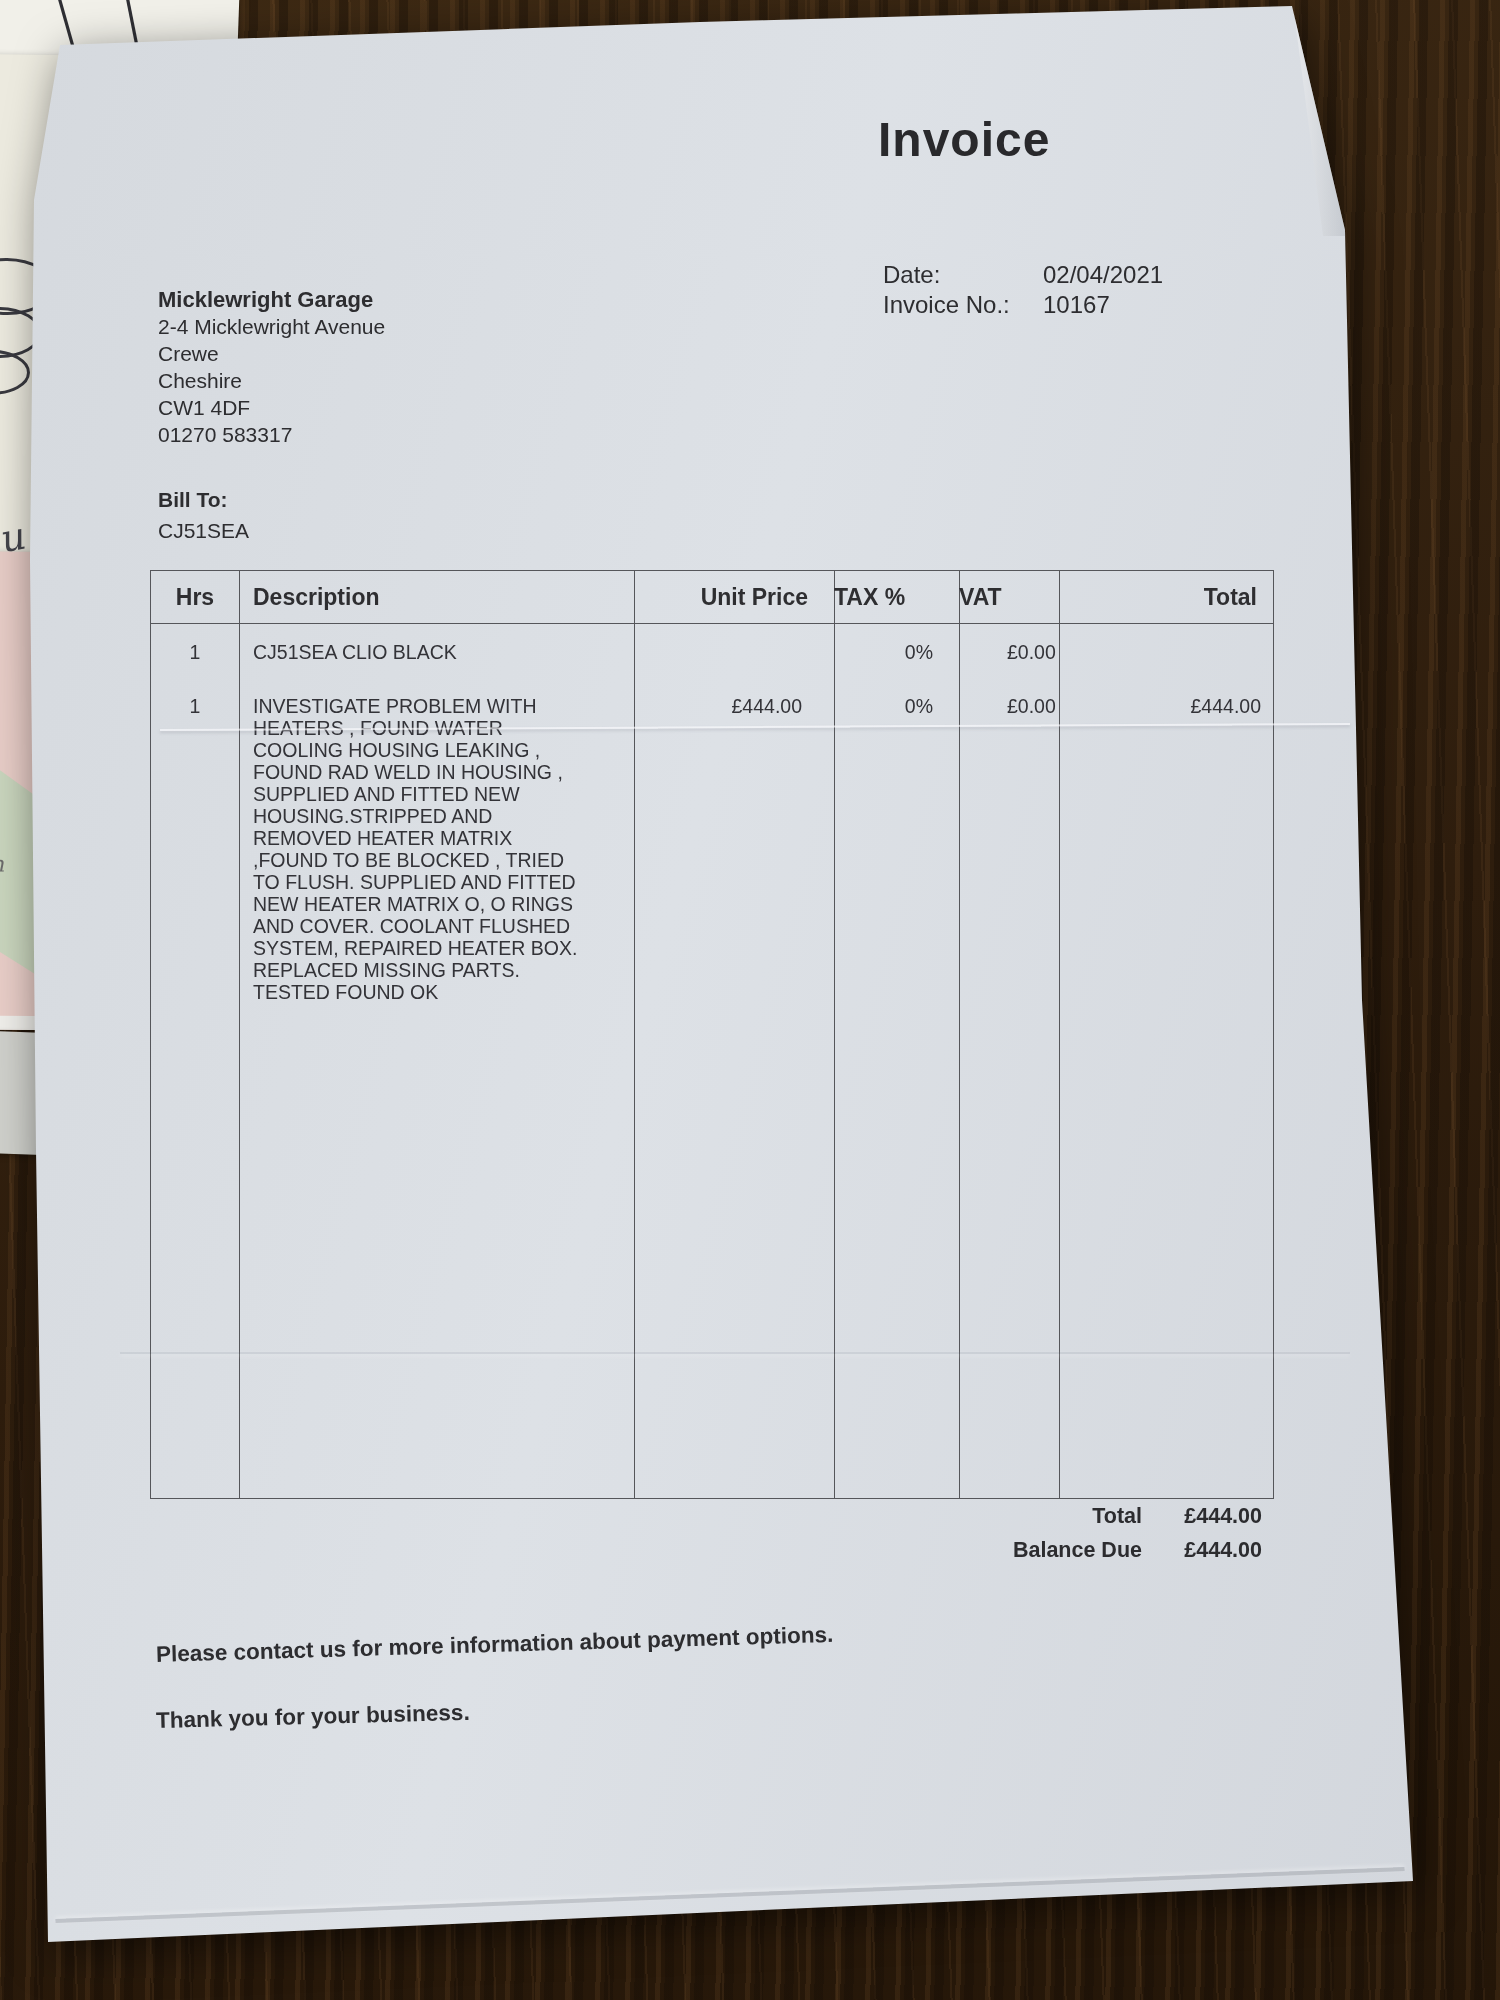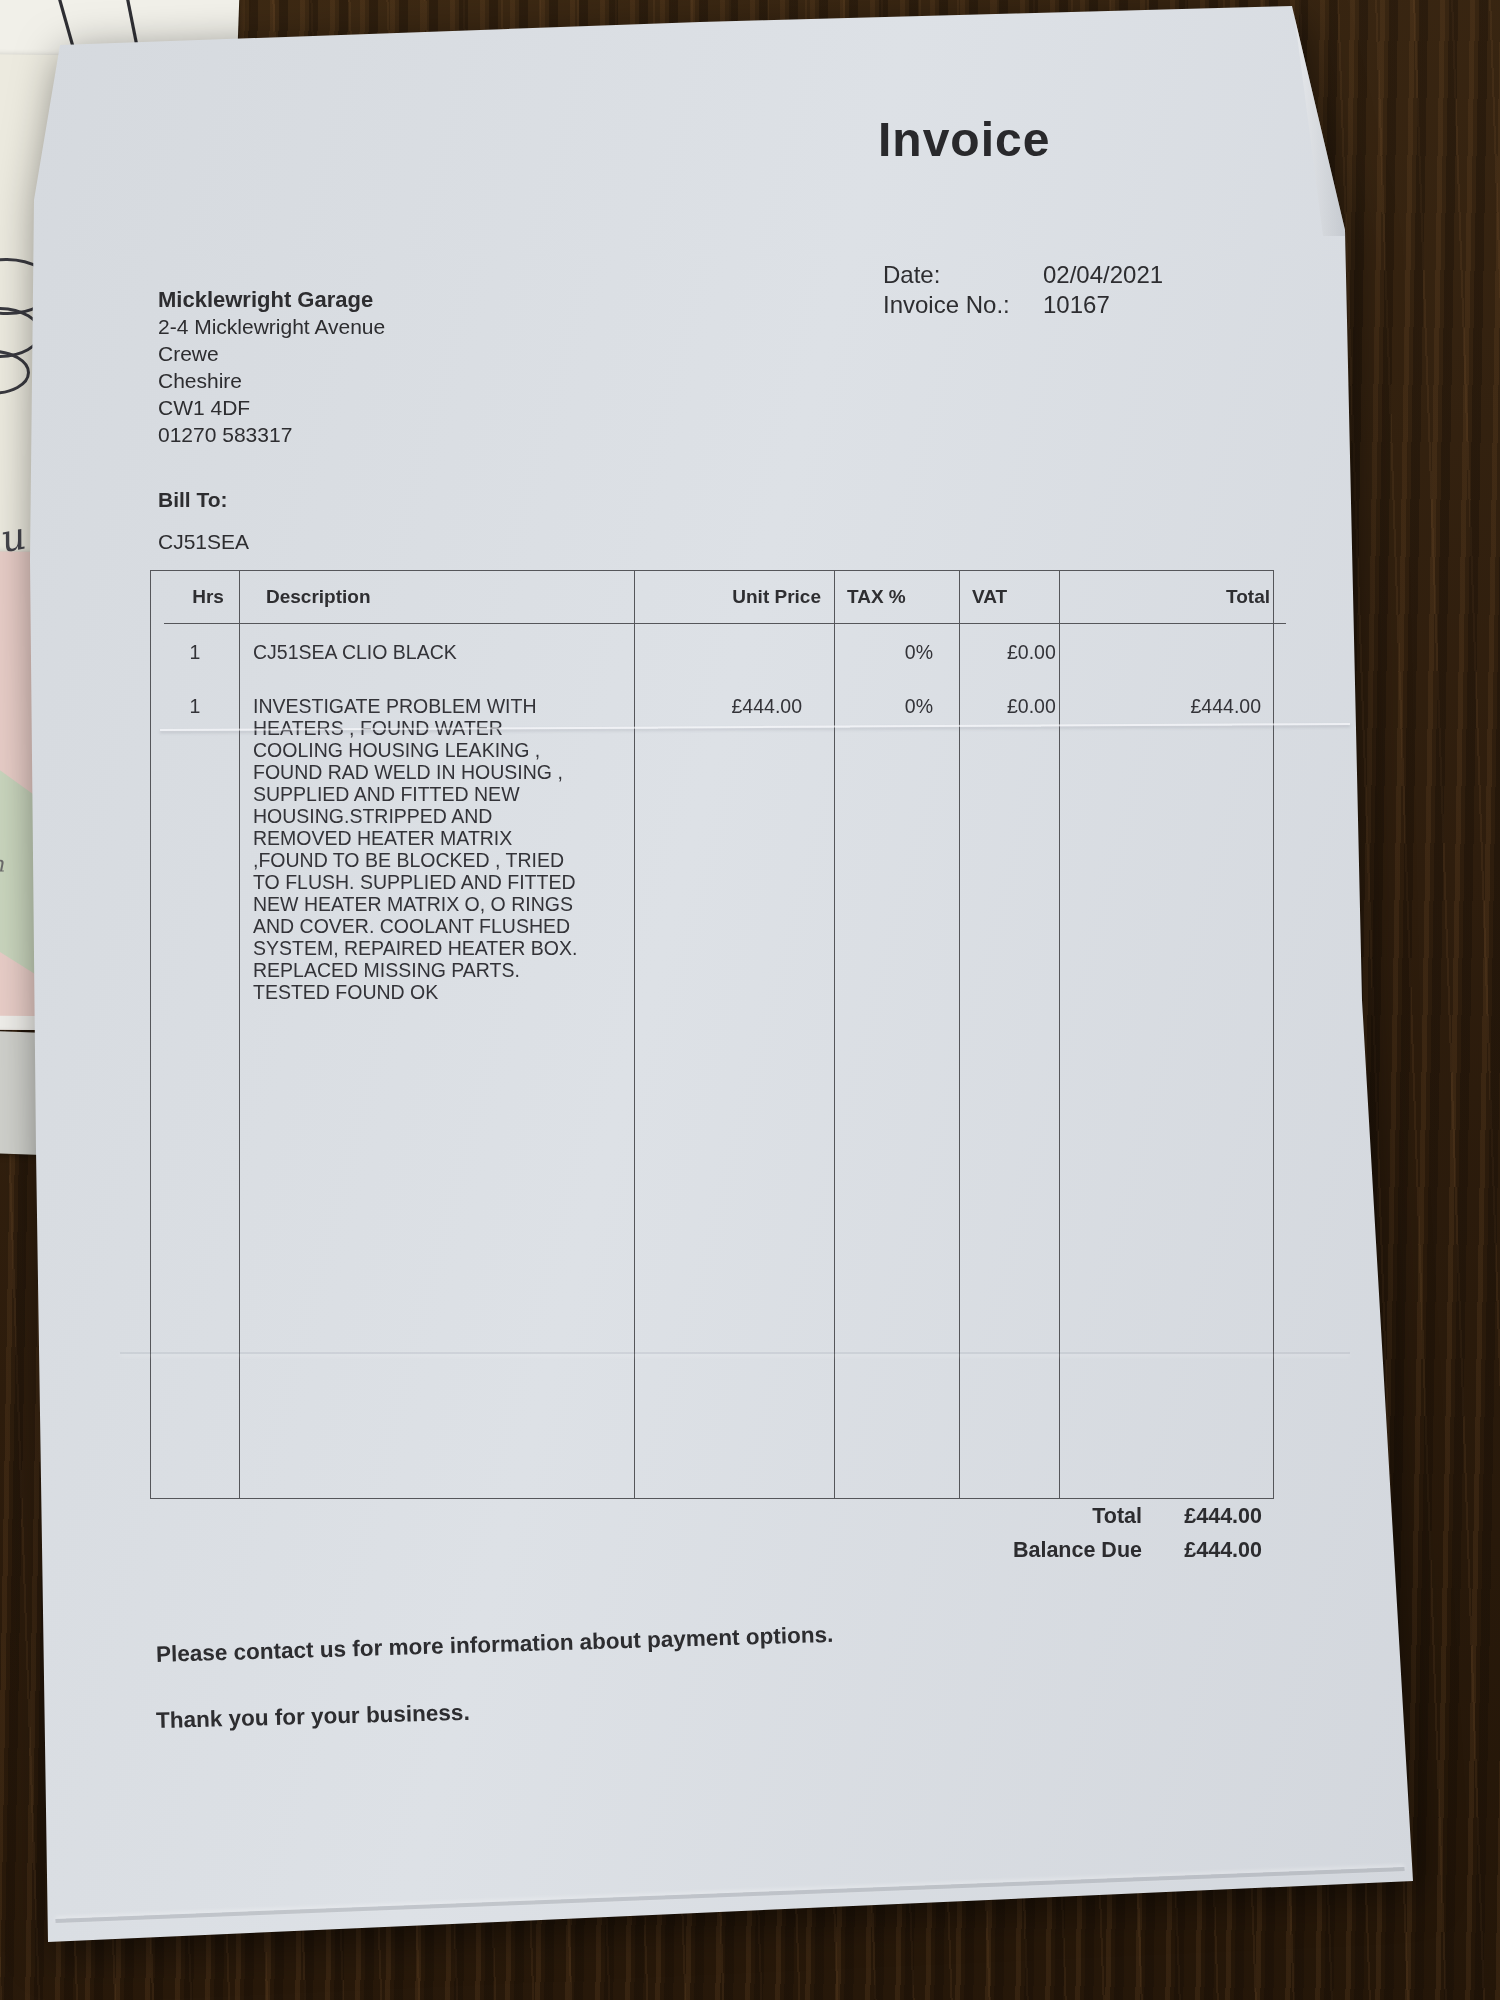--- a/index.html
+++ b/index.html
@@ -42,28 +42,28 @@
   .crease-c{left:55px;top:1893px;width:1350px;height:4px;background:rgba(110,115,125,.25);
      box-shadow:0 -2px 4px rgba(255,255,255,.35);transform:rotate(-2.2deg);}
   
   .txt{position:absolute;color:#2d2d30;}
   .doc-title{left:878px;top:112px;font-size:48px;font-weight:bold;letter-spacing:1px;color:#29292c;text-align:center;}
   .meta{left:883px;top:260px;display:grid;grid-template-columns:160px auto;font-size:24px;line-height:30px;}
   .from-block{left:158px;top:286px;font-size:21px;line-height:27px;}
   .from-name{font-size:22px;font-weight:bold;}
   .billto{left:158px;top:488px;font-size:21px;}
   .billto .lbl{font-weight:bold;}
-  .billto .val{margin-top:18px;}
+  .billto .val{margin-top:7px;}
   
   .inv-table{position:absolute;left:150px;top:570px;width:1122px;height:927px;
      border:1.5px solid #55565a;}
   .vline{position:absolute;top:0;bottom:0;width:0;border-left:1.4px solid #55565a;}
-  .thead{position:absolute;left:13px;top:0;width:100%;height:52px;border-bottom:1.5px solid #55565a;
+  .thead{position:absolute;left:0;top:0;width:100%;height:52px;border-bottom:1.5px solid #55565a;
      display:grid;grid-template-columns:88px 395px 200px 125px 100px 214px;align-items:center;
-     font-size:19px;font-weight:bold;color:#2e2e31;}
+     font-size:23px;font-weight:bold;color:#2e2e31;}
   .trow{position:absolute;left:0;width:100%;display:grid;
      grid-template-columns:88px 395px 200px 125px 100px 214px;
      font-size:19.5px;color:#333338;}
   .c-hrs{text-align:center;}
   .c-desc{padding-left:14px;white-space:pre-line;line-height:22px;}
   .c-unit{text-align:right;padding-right:32px;}
   .c-tax{text-align:right;padding-right:26px;}
   .c-vat{text-align:right;padding-right:30px;margin-left:48px;}
   .c-total{text-align:right;padding-right:12px;}
   .h-desc{padding-left:14px;}

